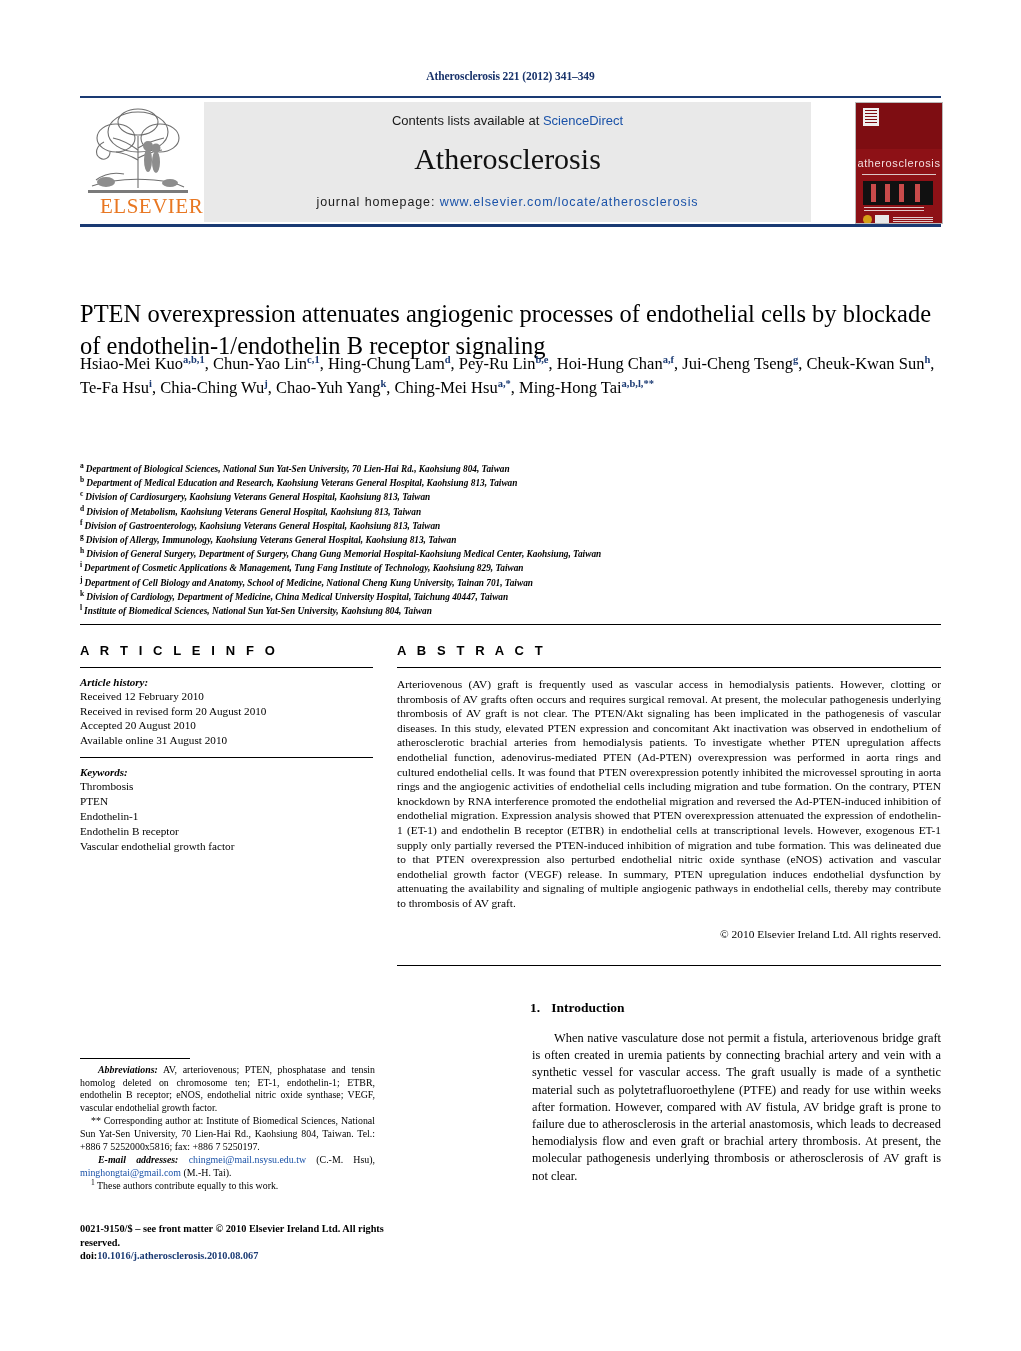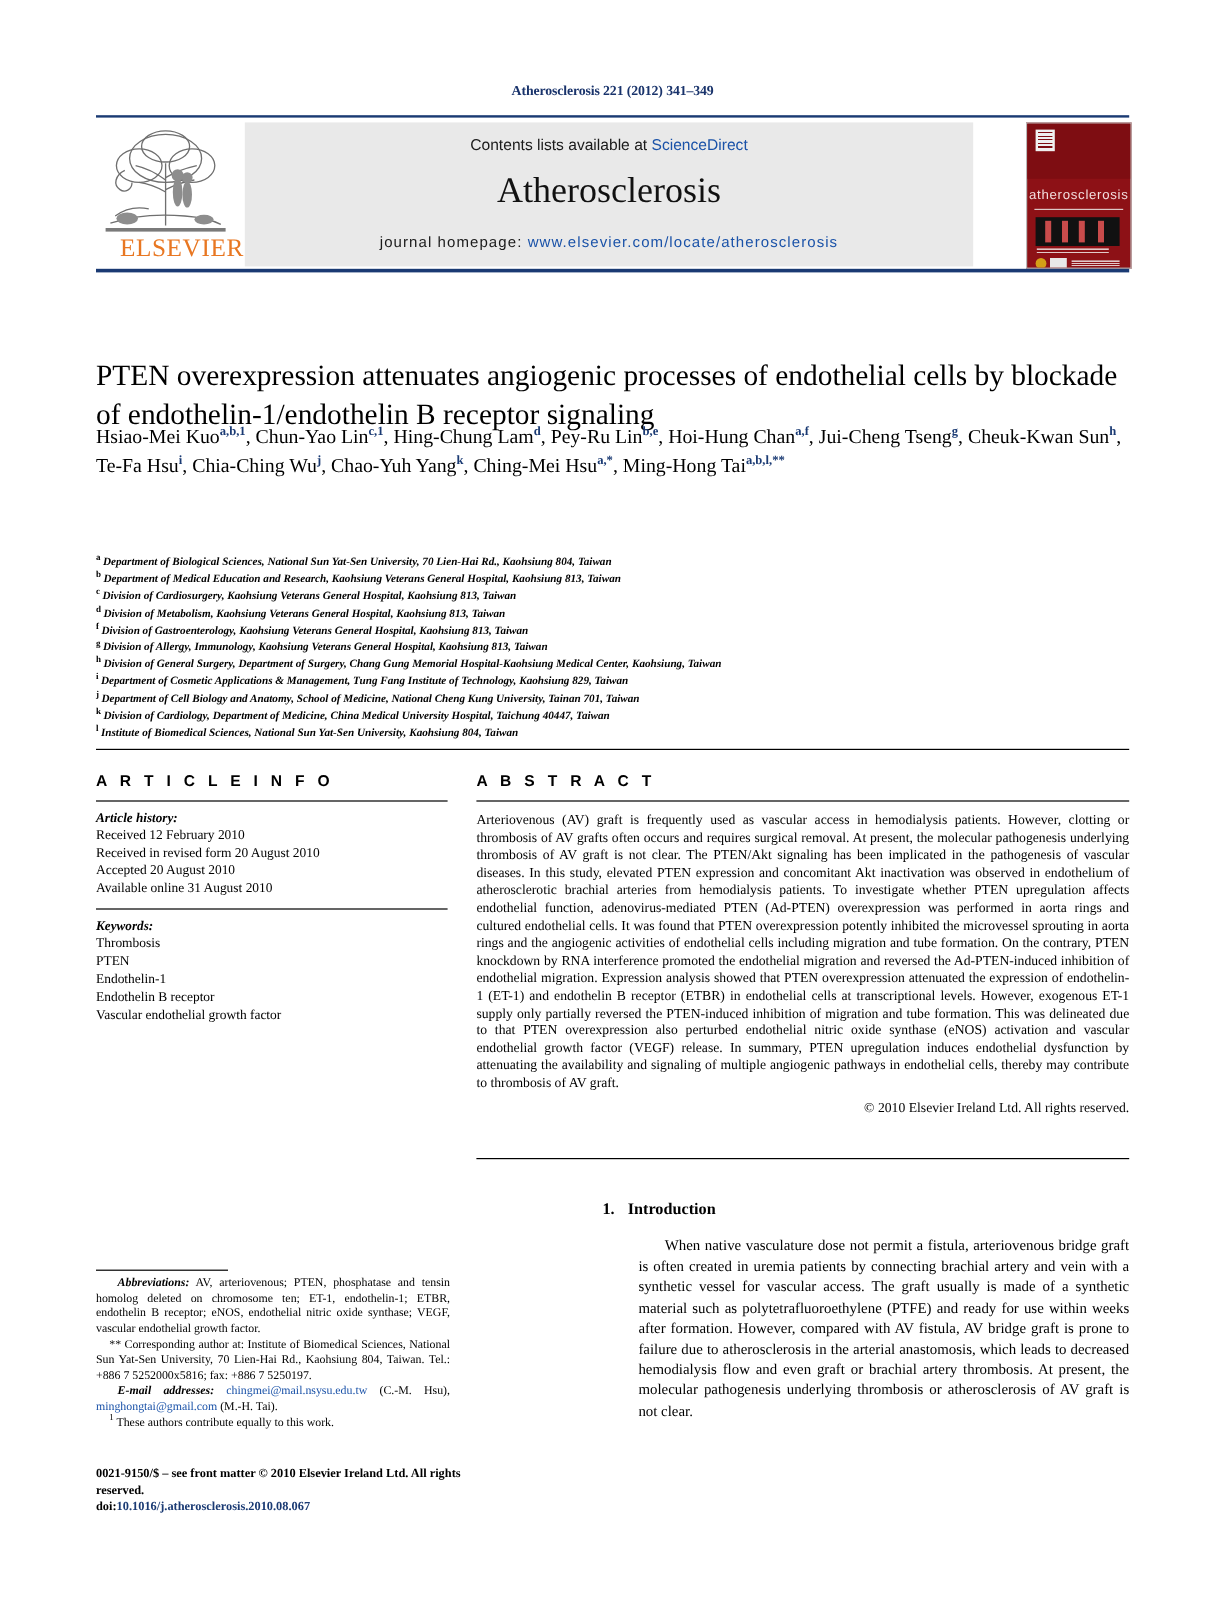--- a/index.html
+++ b/index.html
@@ -313,36 +313,36 @@
   .abs-body {
     font-size: 11.4px;
     line-height: 14.6px;
     text-align: justify;
     font-family: "Liberation Serif", serif;
   }
   .abs-copy {
     font-size: 11.4px;
     line-height: 14.6px;
     text-align: right;
-    margin-top: 6px;
+    margin-top: 16px;
     font-family: "Liberation Serif", serif;
   }
   .abs-rule-bottom {
     position: absolute;
     left: 397px;
     top: 965px;
     width: 544px;
     height: 1px;
     background: #000;
   }
 
   
   .intro-head {
     position: absolute;
-    left: 502px;
+    left: 530px;
     top: 1000px;
     font-size: 13.5px;
     font-weight: bold;
     font-family: "Liberation Serif", serif;
   }
   .intro-head .num { margin-right: 11px; }
   .intro-body {
     position: absolute;
     left: 532px;
     top: 1030px;

